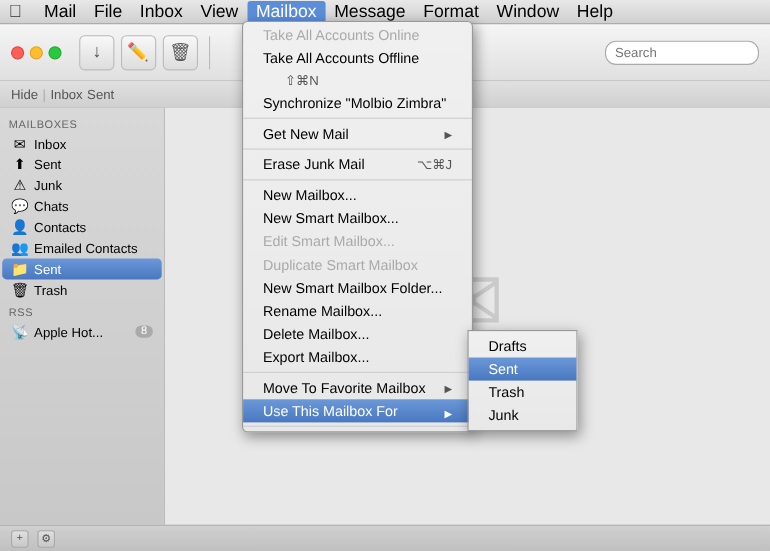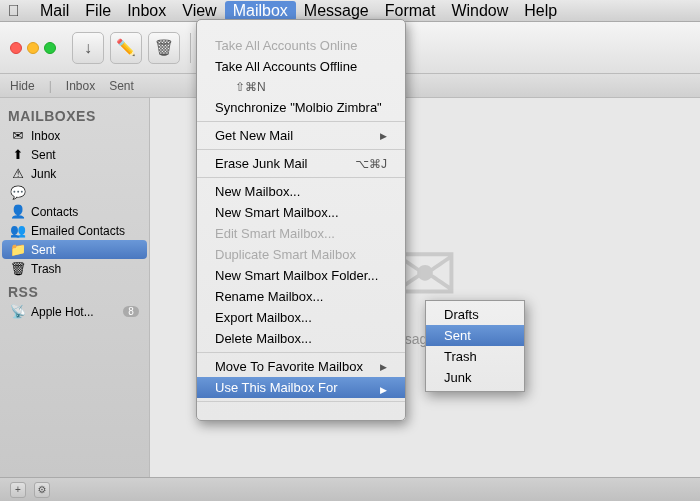--- a/index.html
+++ b/index.html
@@ -109,21 +109,21 @@
     }
 
     
     .tabbar {
       height: 24px;
       background: linear-gradient(to bottom, #e0e0e0, #d0d0d0);
       border-bottom: 1px solid #bbb;
       display: flex;
       align-items: center;
       padding: 0 10px;
-      gap: 14px;
+      gap: 4px;
       font-size: 12px;
       color: #555;
     }
     .tabbar-item { cursor: pointer; }
     .tabbar-sep { color: #aaa; }
 
     
     .main-content {
       display: flex;
       height: calc(479px - 52px - 24px - 24px);
@@ -132,22 +132,22 @@
     
     .sidebar {
       width: 150px;
       background: linear-gradient(to bottom, #d8d8d8, #c8c8c8);
       border-right: 1px solid #bbb;
       padding: 4px 0;
       font-size: 12px;
       overflow-y: auto;
     }
     .sidebar-section-title {
-      font-size: 14px;
-      font-weight: bold;
+      font-size: 10px;
+      font-weight: normal;
       color: #666;
       padding: 6px 8px 2px;
       text-transform: uppercase;
       letter-spacing: 0.5px;
     }
     .sidebar-item {
       display: flex;
       align-items: center;
       padding: 2px 8px;
       cursor: pointer;
@@ -225,24 +225,25 @@
       font-size: 10px;
     }
 
     
     .dropdown-menu {
       position: absolute;
       background: linear-gradient(to bottom, #f0f0f0, #e8e8e8);
       border: 1px solid #999;
       border-radius: 5px;
       box-shadow: 2px 4px 12px rgba(0,0,0,0.4);
-      padding: 15px 0;
+      padding: 1px 0;
       min-width: 210px;
       font-size: 13px;
       z-index: 200;
+      margin-left: 24px;
     }
     .menu-item {
       padding: 3px 18px;
       cursor: pointer;
       white-space: nowrap;
       display: flex;
       align-items: center;
       justify-content: space-between;
     }
     .menu-item.highlighted {
@@ -328,20 +329,21 @@
     <div class="traffic-lights">
       <div class="tl tl-red"></div>
       <div class="tl tl-yellow"></div>
       <div class="tl tl-green"></div>
     </div>
     <div class="toolbar-btn">↓</div>
     <div class="toolbar-btn">✏️</div>
     <div class="toolbar-btn">🗑</div>
     <div class="toolbar-divider"></div>
     <div class="toolbar-spacer"></div>
+    <input class="search-box" type="text" placeholder="Search" style="">
   </div>
 
   <div class="tabbar">
     <span class="tabbar-item">Hide</span>
     <span class="tabbar-sep">|</span>
     <span class="tabbar-item">Inbox</span>
     <span class="tabbar-item">Sent</span>
   </div>
 
   <div class="main-content">
@@ -356,20 +358,21 @@
         <span class="sidebar-icon">⬆</span>
         <span class="sidebar-label">Sent</span>
       </div>
       <div class="sidebar-item">
         <span class="sidebar-icon">⚠</span>
         <span class="sidebar-label">Junk</span>
       </div>
 
       <div class="sidebar-item">
         <span class="sidebar-icon">💬</span>
+        <span class="sidebar-label">Chats</span>
       </div>
       <div class="sidebar-item">
         <span class="sidebar-icon">👤</span>
         <span class="sidebar-label">Contacts</span>
       </div>
       <div class="sidebar-item">
         <span class="sidebar-icon">👥</span>
         <span class="sidebar-label">Emailed Contacts</span>
       </div>
       <div class="sidebar-item selected">
@@ -439,24 +442,24 @@
   <div class="menu-item disabled">
     <span>Duplicate Smart Mailbox</span>
   </div>
   <div class="menu-item">
     <span>New Smart Mailbox Folder...</span>
   </div>
   <div class="menu-item">
     <span>Rename Mailbox...</span>
   </div>
   <div class="menu-item">
+    <span>Delete Mailbox...</span>
+  </div>
+  <div class="menu-item">
     <span>Export Mailbox...</span>
-  </div>
-  <div class="menu-item">
-    <span>Delete Mailbox...</span>
   </div>
   <div class="menu-separator"></div>
   <div class="menu-item has-submenu">
     <span>Move To Favorite Mailbox</span>
   </div>
   <div class="menu-item highlighted has-submenu">
     <span>Use This Mailbox For</span>
   </div>
   <div class="menu-separator"></div>
 </div>

